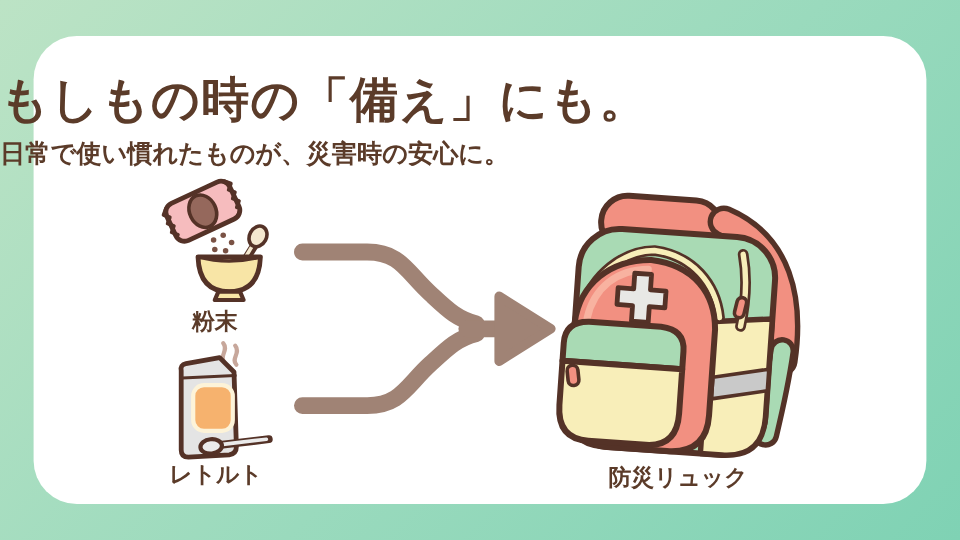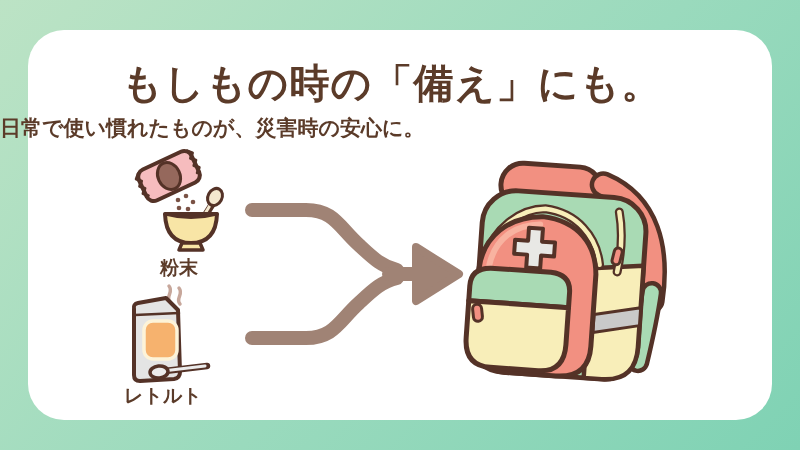--- a/index.html
+++ b/index.html
@@ -1,28 +1,28 @@
 <!DOCTYPE html>
 <html style="--bg-start: #bce3c5; --bg-mid: #9adabd; --bg-end: #7fd2b4; --card-bg: #ffffff; --text-brown: #5b3b29; --outline-brown: #543227; --arrow: #a08375; --coral: #f29081; --coral-light: #f8b2a0; --mint: #a9dab4; --cream: #f8eeb9; --pink: #f6bcbe; --oval-brown: #95685c; --bowl-yellow: #f8e5a6; --pouch-gray: #e4e4e4; --label-orange: #f6b26e; --label-border: #fdf3d8; --steam: #c7a79b; --cross-gray: #e8e8e5; --stripe-gray: #c9c9c9; --dot-brown: #7a5245; --spoon-cream: #f4e8cf; --spoon-gray: #ebebeb;"><head>
 <meta charset="utf-8">
 <style>
   html,body{margin:0;padding:0;}
   body{width:800px;height:450px;overflow:hidden;font-family:"Liberation Sans",sans-serif;}
   .stage{position:relative;width:800px;height:450px;
          background:linear-gradient(135deg,var(--bg-start,#bce3c5) 0%,var(--bg-mid,#9adabd) 55%,var(--bg-end,#7fd2b4) 100%);}
   .card{position:absolute;left:28px;top:30px;right:28px;bottom:30px;
         background:var(--card-bg,#ffffff);border-radius:36px;}
-  .title{position:absolute;left:0;right:16px;top:56px;margin:0;text-align:center;
+  .title{position:absolute;left:0;right:16px;top:56px;margin:0;
          font-size:40px;font-weight:bold;letter-spacing:1px;color:var(--text-brown,#5b3b29);}
   .subtitle{position:absolute;left:0;right:0;top:114px;margin:0;text-align:left;
          font-size:21px;font-weight:bold;color:var(--text-brown,#5b3b29);}
   .item{position:absolute;display:flex;flex-direction:column;align-items:center;justify-content:flex-end;}
   .item-label{font-size:19px;font-weight:bold;color:var(--text-brown,#5b3b29);margin-top:1px;white-space:nowrap;}
   .powder{left:118px;top:150px;width:122px;}
-  .retort{left:103px;top:278px;width:120px;}
+  .retort{left:120px;top:278px;width:120px;}
   .backpack{left:450px;top:146px;width:230px;}
   .arrow{position:absolute;left:240px;top:200px;}
   svg{display:block;overflow:visible;}
 </style>
 </head>
 <body>
 
 <div class="stage">
   <div class="card"></div>
 
@@ -117,14 +117,15 @@
         <path d="M28,128 C30,96 54,74 88,72 C124,74 143,96 145,126 L145,198 Q145,230 112,230 L60,230 Q28,230 28,198 Z" style="fill:var(--coral,#f29081);stroke:var(--outline-brown,#543227);stroke-width:5;stroke-linejoin:round;"></path>
         <path d="M38,124 C42,98 60,82 86,80" style="fill:none;stroke:var(--coral-light,#f8b2a0);stroke-width:6;stroke-linecap:round;"></path>
         <path d="M75,84 h14 v13 h13 v14 h-13 v13 h-14 v-13 h-13 v-14 h13 Z" style="fill:var(--cross-gray,#e8e8e5);stroke:var(--outline-brown,#543227);stroke-width:4;stroke-linejoin:round;"></path>
         <g>
           <path d="M20,146 Q20,128 40,127 L100,127 Q120,128 120,146 L120,161 L20,161 Z" style="fill:var(--mint,#a9dab4);stroke:var(--outline-brown,#543227);stroke-width:5;stroke-linejoin:round;"></path>
           <path d="M20,161 L120,161 L120,198 Q120,226 94,226 L46,226 Q20,226 20,198 Z" style="fill:var(--cream,#f8eeb9);stroke:var(--outline-brown,#543227);stroke-width:5;stroke-linejoin:round;"></path>
           <rect x="25" y="164" width="9" height="17" rx="4.5" transform="rotate(-10 29.5 172)" style="fill:var(--coral,#f29081);stroke:var(--outline-brown,#543227);stroke-width:3;"></rect>
         </g>
       </g>
     </svg>
+    <div class="item-label">防災リュック</div>
   </div>
 </div>
 
 </body></html>

